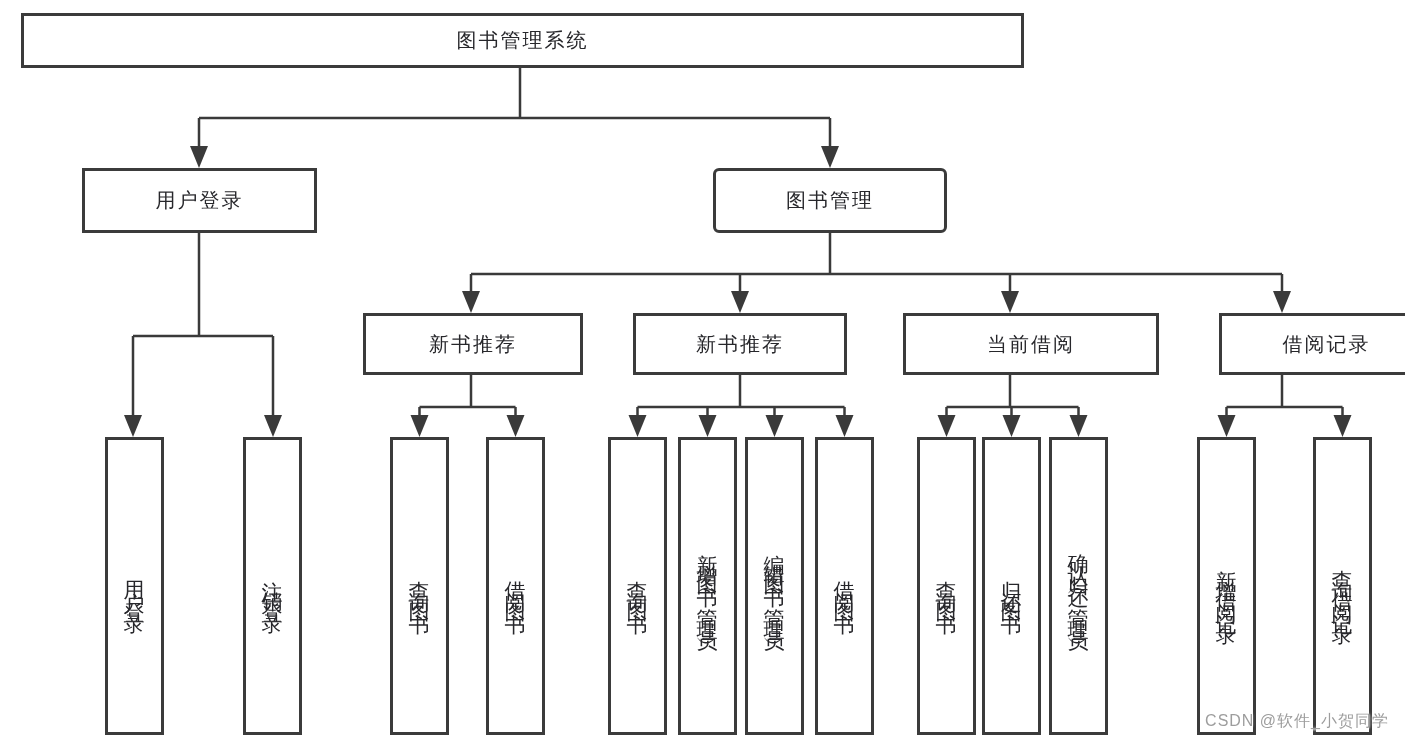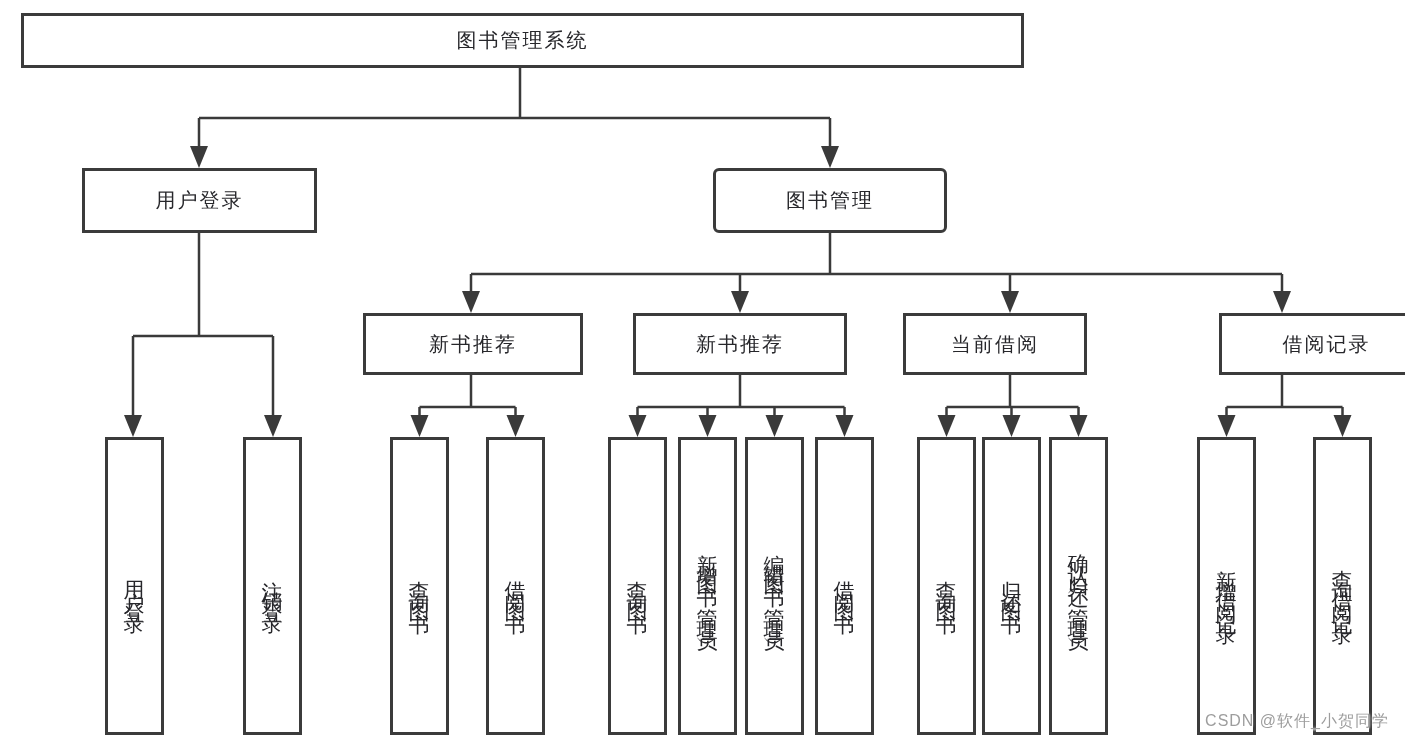--- a/index.html
+++ b/index.html
@@ -34,21 +34,21 @@
     font-size: 20px;
     letter-spacing: 2px;
     white-space: nowrap;
   }
   .root  { left: 21px;   top: 13px;  width: 1003px; height: 55px; }
   .l2a   { left: 82px;   top: 168px; width: 235px;  height: 65px; }
   .l2b   { left: 713px;  top: 168px; width: 234px;  height: 65px; border-radius: 6px; }
   .l3    { top: 313px; height: 62px; }
   .l3a   { left: 363px;  width: 220px; }
   .l3b   { left: 633px;  width: 214px; }
-  .l3c   { left: 903px;  width: 184px; text-align: right; }
+  .l3c   { left: 903px;  width: 256px; text-align: right; }
   .l3d   { left: 1200px; width: 215px; margin-left: 19px; }
   .vbox {
     top: 437px;
     width: 59px;
     height: 298px;
     display: flex;
     align-items: center;
     justify-content: center;
   }
   .vbox span {

